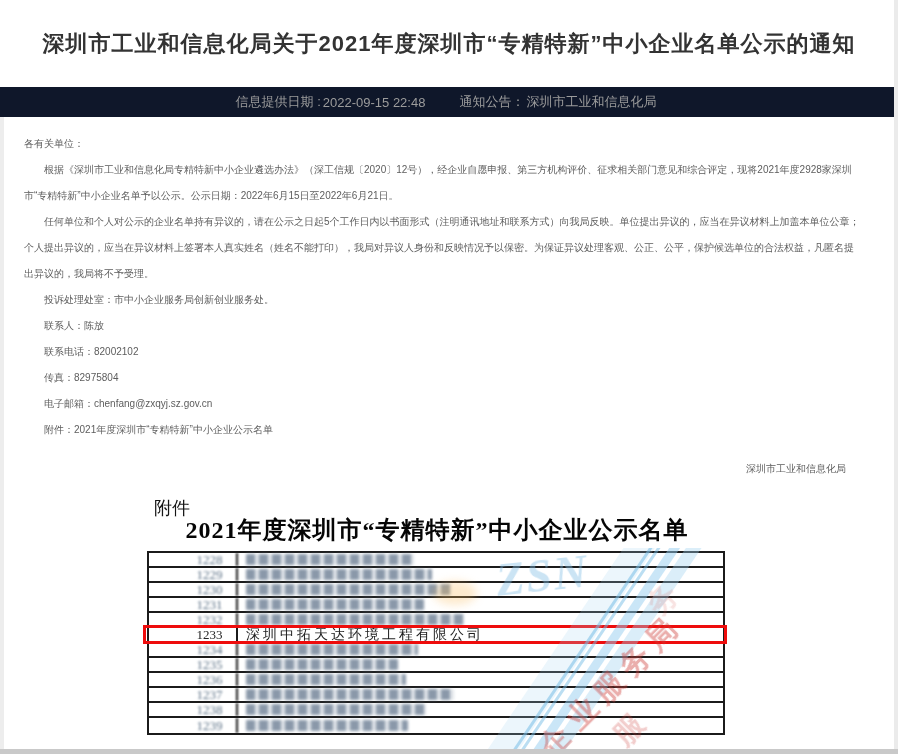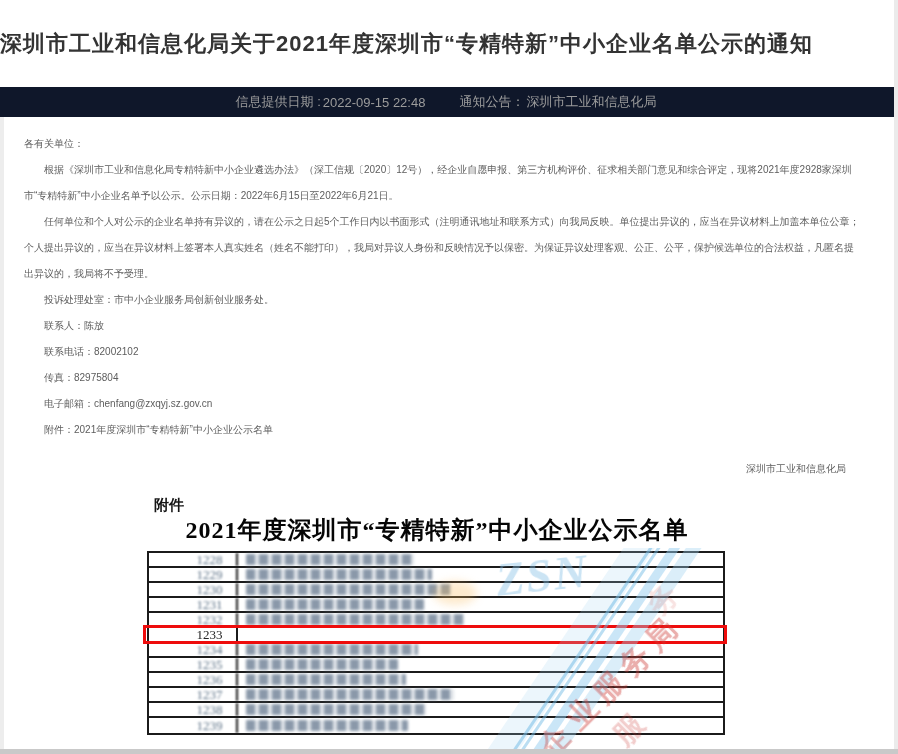--- a/index.html
+++ b/index.html
@@ -13,36 +13,36 @@
   .edge-right { position:absolute; right:0; top:0; bottom:0; width:4px; background:#ebebeb; }
   .edge-bottom{ position:absolute; left:0; right:0; bottom:0; height:5px; background:#c9c9c9; z-index:40; }
 
   
   .breadcrumb { position:absolute; top:8px; left:8px; display:flex; align-items:center; font-size:13px; color:#767676; }
   .crumb-bar { width:3px; height:14px; background:#2e6cb5; margin-right:7px; }
   .crumb { color:#767676; cursor:pointer; }
   .crumb-sep { margin:0 9px; color:#9a9a9a; font-size:11px; }
 
   
-  .page-title { position:absolute; top:29px; left:0; right:0; text-align:left;
+  .page-title { position:absolute; top:29px; left:0; right:0; text-align:center;
     font-size:22px; font-weight:bold; color:#333; letter-spacing:1px; }
   .meta-bar { position:absolute; top:87px; left:0; right:4px; height:30px; background:#0f172a;
     display:flex; justify-content:center; align-items:center; font-size:13px; color:#9c9c9c; }
   .meta-gap { width:30px; }
   .meta-bar span { margin-right:2px; }
 
   
   .body { position:absolute; top:131px; left:24px; width:838px;
     font-size:10px; line-height:26px; color:#5d5d5d; }
   .body p { margin:0; }
   .body p.indent { text-indent:2em; }
   .signature { text-align:right; padding-right:16px; margin-top:12px; line-height:27px; }
 
   
-  .attach-label { position:absolute; left:154px; top:496px; font-size:15px; font-weight:bold;
+  .attach-label { position:absolute; left:154px; top:496px; font-size:18px; font-weight:normal;
     color:#151515; font-family:"Liberation Serif", serif; }
   .attach-title { position:absolute; left:147px; top:514px; width:580px; text-align:center;
     font-family:"Liberation Serif", serif; font-weight:bold; font-size:24px; color:#050505; letter-spacing:1px; }
 
   .scan { position:absolute; left:140px; top:548px; width:592px; height:206px; overflow:hidden; }
   .scan-table { position:absolute; left:7px; top:3px; width:578px; border:2px solid #1b1b1b; z-index:2; }
   .row { display:flex; height:15px; border-bottom:2px solid #1b1b1b; }
   .row:last-child { border-bottom:none; }
   .cell-no { width:89px; border-right:2px solid #1b1b1b; display:flex; align-items:center;
     justify-content:center; font-family:"Liberation Serif", serif; font-size:13px; color:#222;padding-left:34px; }
@@ -145,20 +145,21 @@
           </div>
         </div>
         <div class="row">
           <div class="cell-no blur-no">1232</div>
           <div class="cell-name">
             <span class="blob" style="width: 218px;"></span>
           </div>
         </div>
         <div class="row hl">
           <div class="cell-no">1233</div>
+          <div class="cell-name">深圳中拓天达环境工程有限公司</div>
         </div>
         <div class="row">
           <div class="cell-no blur-no">1234</div>
           <div class="cell-name">
             <span class="blob" style="width: 172px;"></span>
           </div>
         </div>
         <div class="row">
           <div class="cell-no blur-no">1235</div>
           <div class="cell-name">

